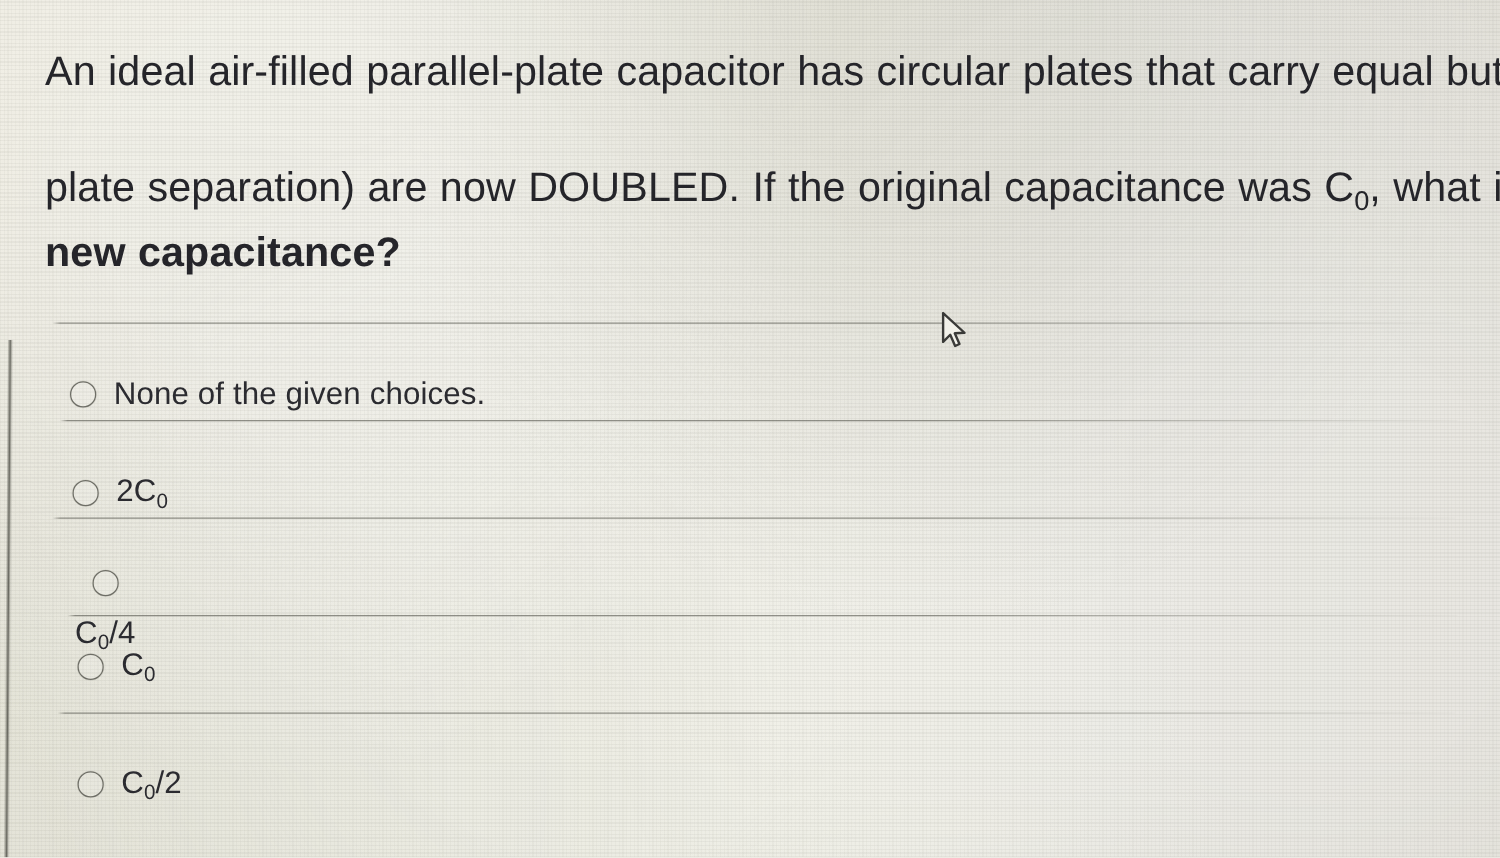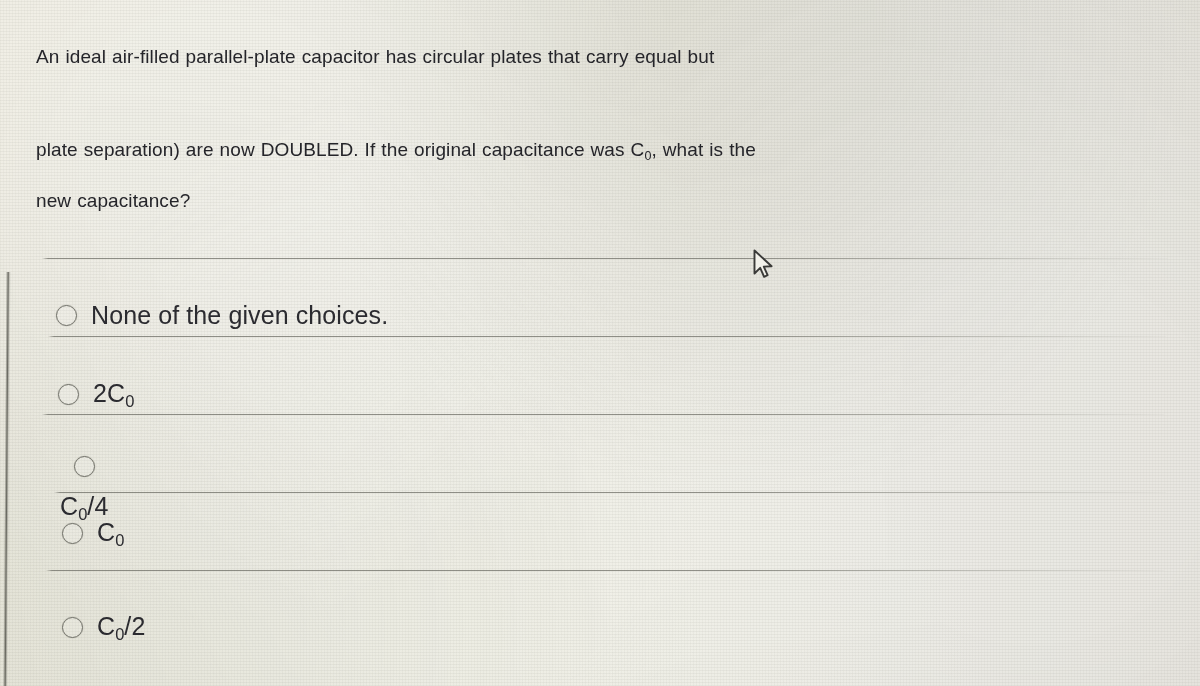--- a/index.html
+++ b/index.html
@@ -64,30 +64,30 @@
     transform-origin: top center;
   }
 
   
   #question {
     position: absolute;
     left: 36px;
     top: 33px;
     width: 1118px;
     color: #25252a;
-    font-size: 19px;
+    font-size: 33px;
     line-height: 47px;
     letter-spacing: .1px;
     word-spacing: .6px;
   }
   #question .ln { display: block; white-space: nowrap; }
   #question .ln.l1 { transform: translateY(0px); }
   #question .ln.l2 { transform: translateY(1px); }
   #question .ln.l3 { transform: translateY(2px); margin-top: 44px; }
-  #question .ln.l4 { transform: translateY(3px); }
+  #question .ln.l4 { transform: translateY(3px); font-weight: bold; }
 
   sub {
     font-size: .66em;
     vertical-align: baseline;
     position: relative;
     top: .30em;
     letter-spacing: 0;
   }
 
   

